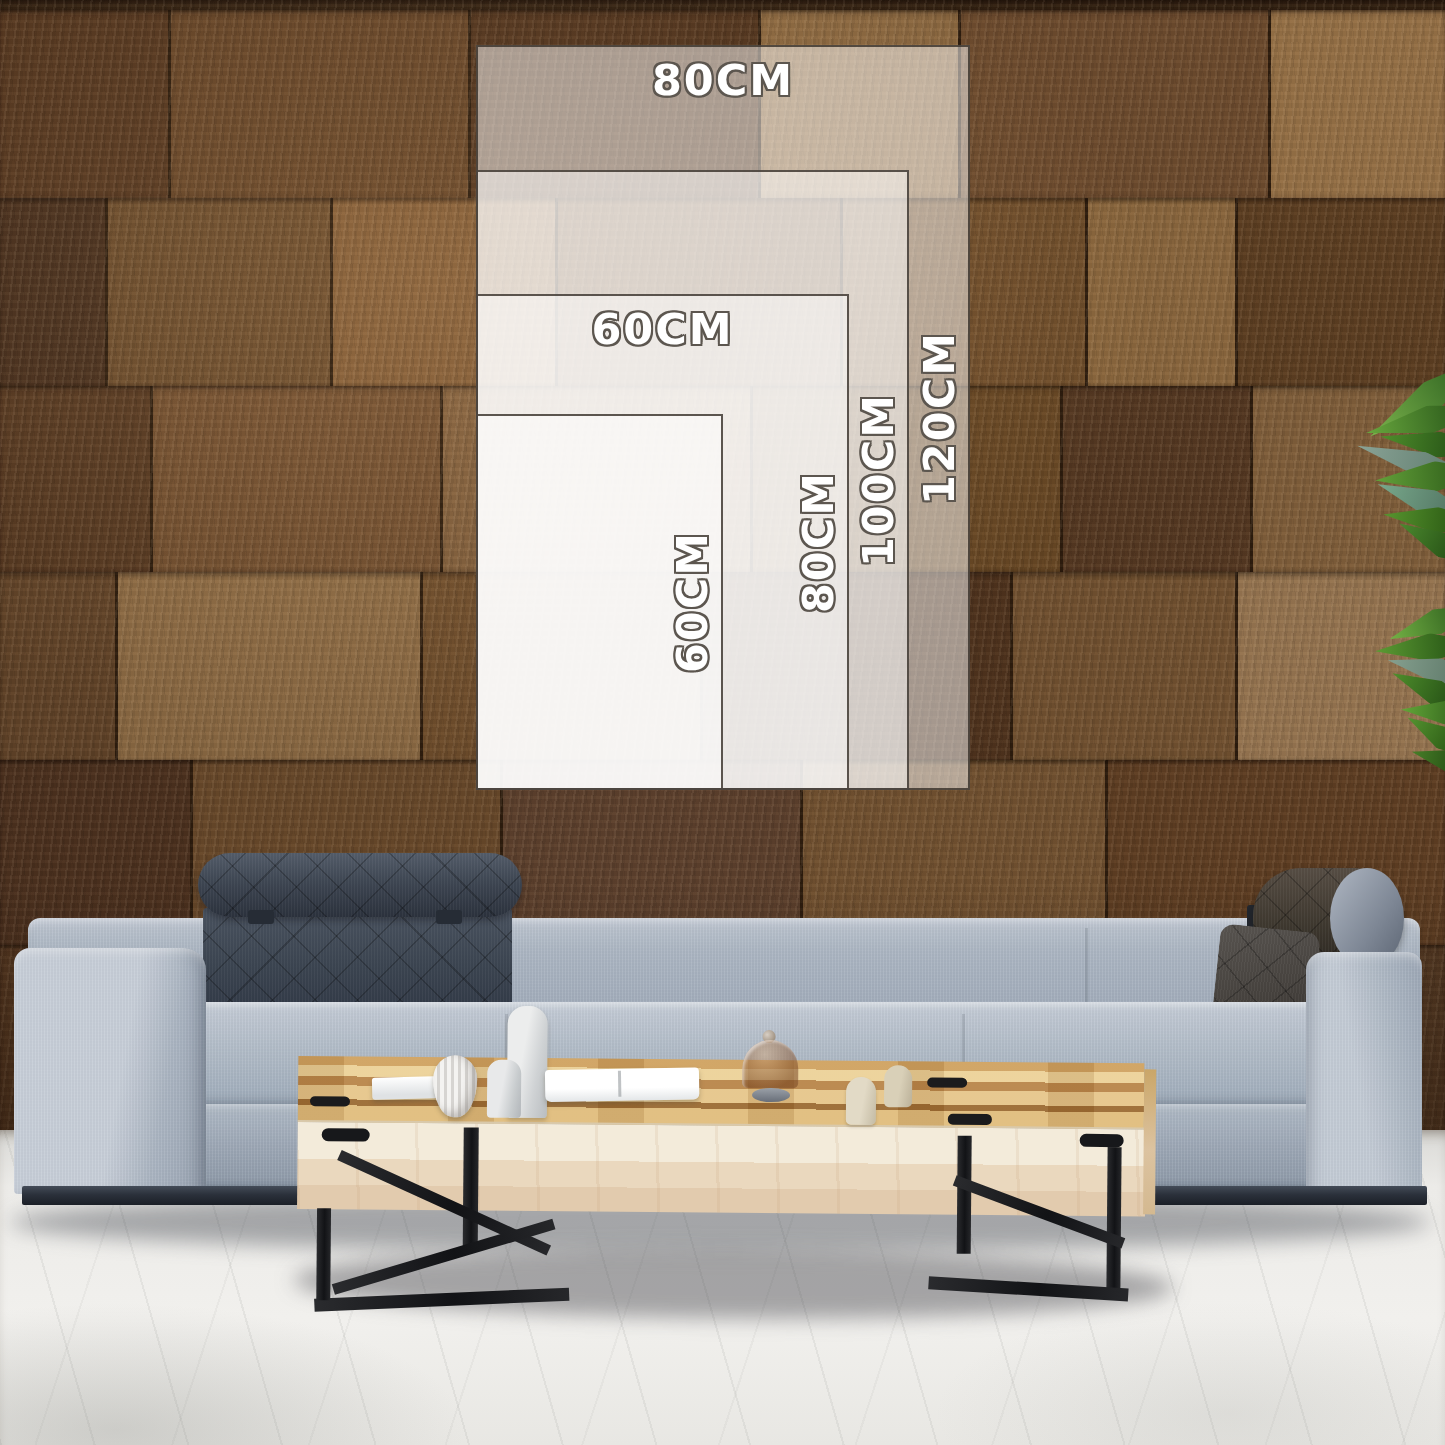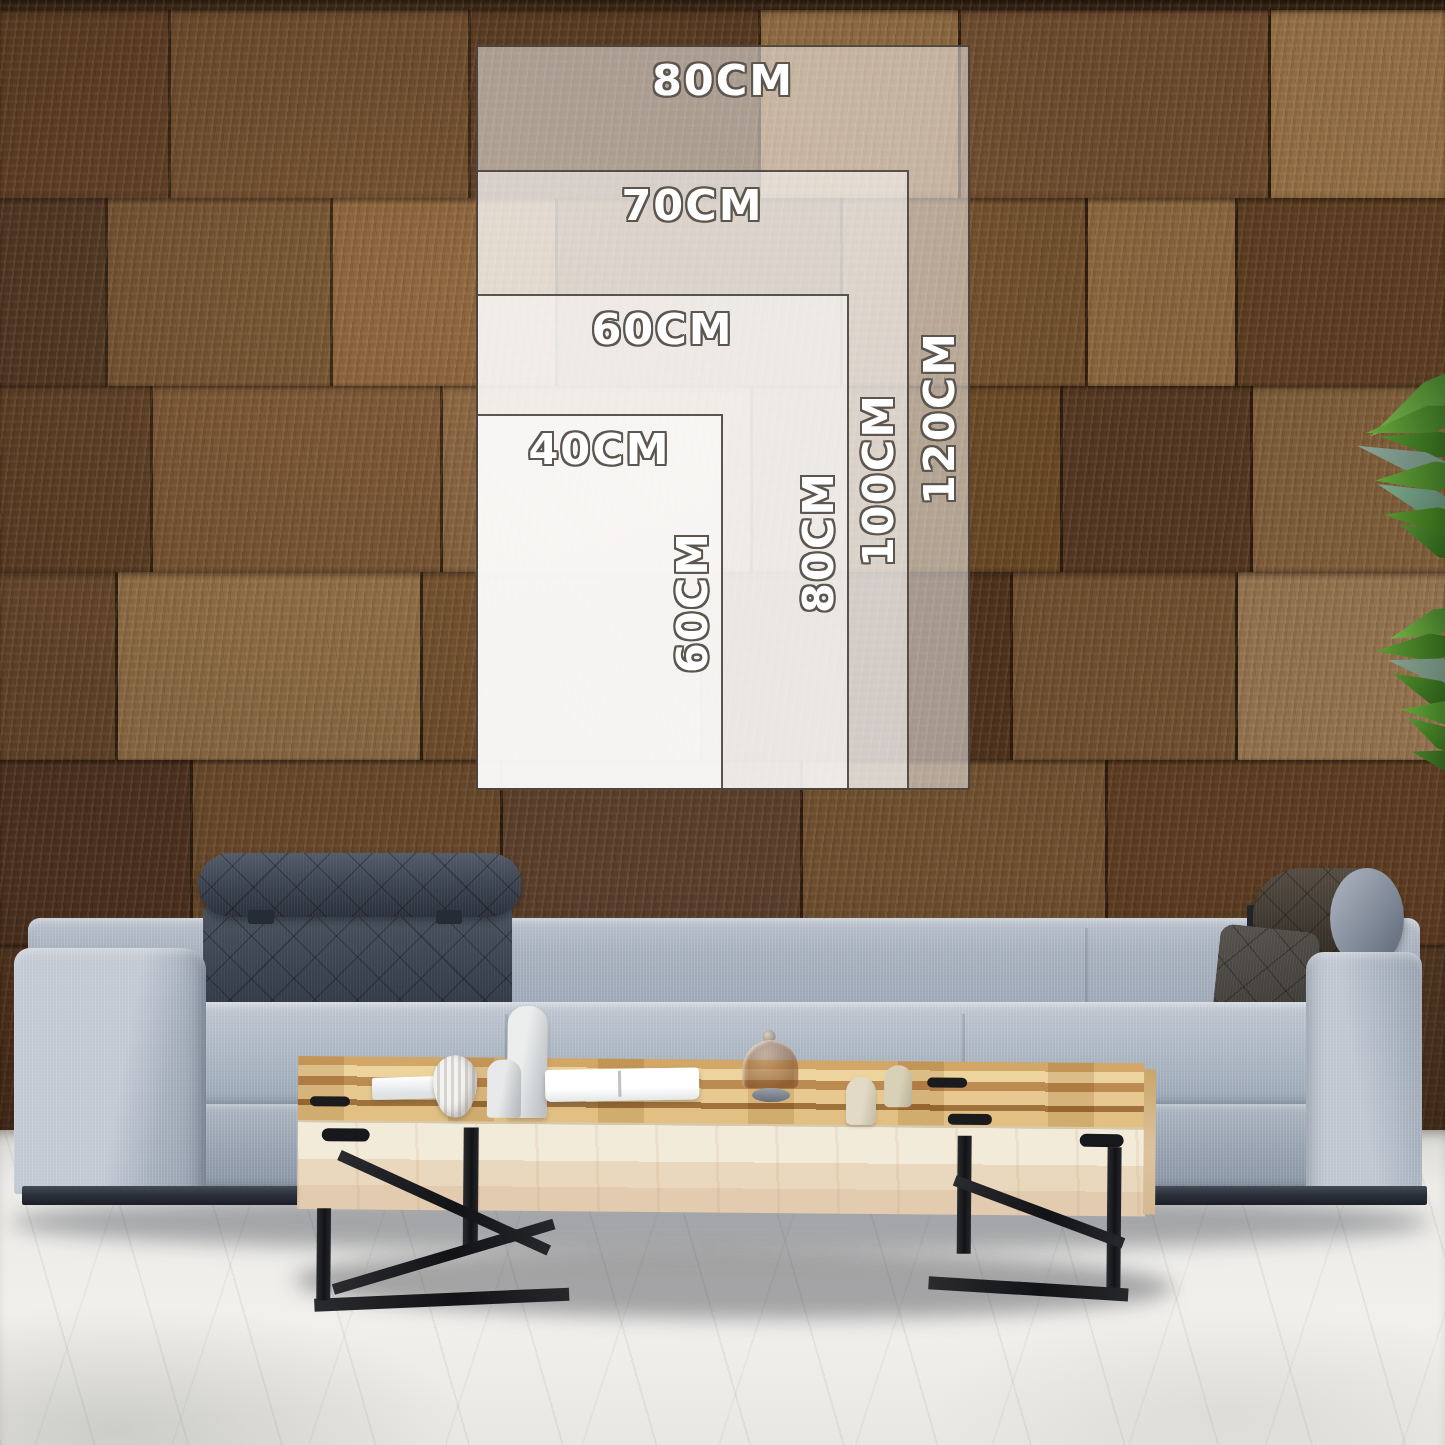--- a/index.html
+++ b/index.html
@@ -86,29 +86,27 @@
     <div id="wall-bottom-shade"></div>
   </div>
 
   <div id="floor"></div>
 
   <div class="size-rect" style="left:476px;top:45px;width:494px;height:745px;">
     <span class="size-label h">80CM</span>
     <span class="size-label v">120CM</span>
   </div>
   <div class="size-rect" style="left:476px;top:170px;width:433px;height:620px;">
-    <span class="size-label h">70CM</span>
     <span class="size-label v">100CM</span>
   </div>
   <div class="size-rect" style="left:476px;top:294px;width:373px;height:496px;">
     <span class="size-label h">60CM</span>
     <span class="size-label v">80CM</span>
   </div>
   <div class="size-rect" style="left:476px;top:414px;width:247px;height:376px;">
-    <span class="size-label h">40CM</span>
     <span class="size-label v">60CM</span>
   </div>
 
   <div>
     <i class="leaf" style="right:-35px;top:388px;width:120px;height:30px;transform:rotate(-34deg);background:linear-gradient(90deg,#7bb44c,#2e6120);"></i>
     <i class="leaf" style="right:-25px;top:408px;width:105px;height:28px;transform:rotate(-12deg);background:linear-gradient(90deg,#69a83e,#275418);"></i>
     <i class="leaf" style="right:-30px;top:430px;width:95px;height:26px;transform:rotate(8deg);background:linear-gradient(90deg,#4f8f2c,#1f4712);"></i>
     <i class="leaf" style="right:-20px;top:448px;width:110px;height:26px;transform:rotate(16deg);background:linear-gradient(90deg,#8aa396,#5d7a6c);"></i>
     <i class="leaf" style="right:-28px;top:462px;width:98px;height:30px;transform:rotate(-4deg);background:linear-gradient(90deg,#64a23a,#2a5717);"></i>
     <i class="leaf" style="right:-22px;top:486px;width:92px;height:28px;transform:rotate(20deg);background:linear-gradient(90deg,#79a98c,#4e6f5e);"></i>

